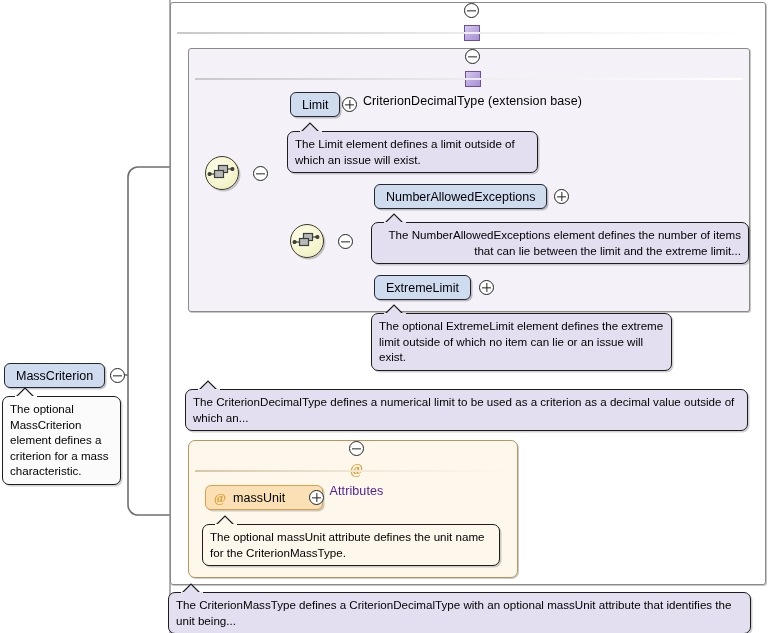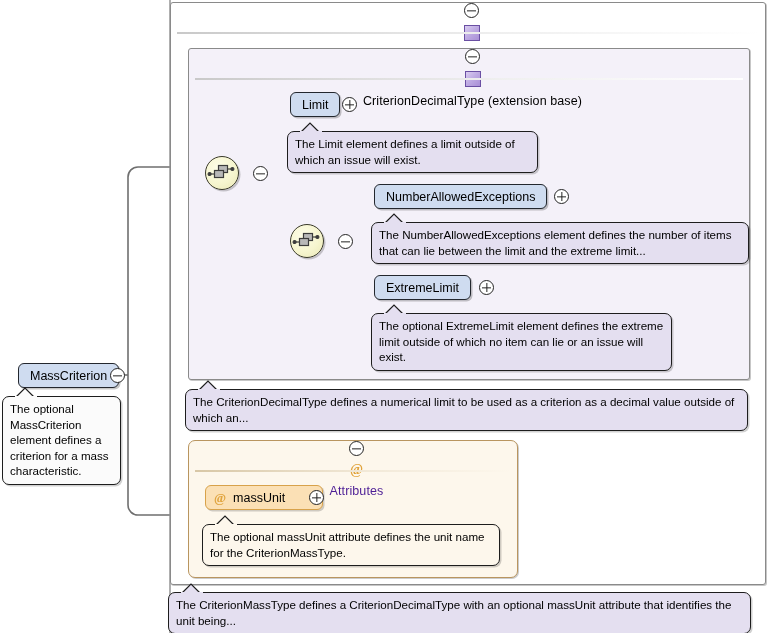--- a/index.html
+++ b/index.html
@@ -153,39 +153,39 @@
 
   <div class="abs ctype-outer" style="left:170px;top:2px;width:596px;height:583px;">
     <div class="panel-head">
       <span class="circ"></span>
       <span class="type-sq"></span>
       <span class="head-label lbl">CriterionMassType</span>
     </div>
     <div class="panel-rule" style="top:29px;"></div>
   </div>
 
-  <div class="abs ctype-inner" style="left:188px;top:48px;width:562px;height:332px;padding-left:9px;">
+  <div class="abs ctype-inner" style="left:188px;top:48px;width:562px;height:264px;padding-left:9px;">
     <div class="panel-head">
       <span class="circ"></span>
       <span class="type-sq"></span>
       <span class="head-label lbl">CriterionDecimalType (extension base)</span>
     </div>
     <div class="panel-rule" style="top:29px;"></div>
   </div>
 
   <div class="abs attr-panel" style="left:188px;top:440px;width:330px;height:138px;">
     <div class="panel-head">
       <span class="circ"></span>
       <span class="at-glyph">@</span>
       <span class="head-label warm lbl">Attributes</span>
     </div>
     <div class="panel-rule warm" style="top:29px;"></div>
   </div>
 
-  <div class="node" style="left:4px;top:363px;margin-left:14px;">
+  <div class="node" style="left:4px;top:363px;">
     <span class="lbl">MassCriterion</span>
   </div>
   <span class="circ node-exp" style="left:110px;top:368px;"></span>
 
   <div class="note plain" style="left:2px;top:396px;width:119px;">
     <span class="tail">
       <svg width="22" height="11" viewBox="0 0 22 11">
         <path d="M1,10 L10,1 L19,10" fill="#fbfbfb" stroke="#1d1d1d" stroke-width="1.2"></path>
         <path d="M0,10 H22" stroke="#fbfbfb" stroke-width="2"></path>
       </svg>
@@ -238,21 +238,21 @@
       </svg>
     </span>
     <span class="lbl">The Limit element defines a limit outside of which an issue will exist.</span>
   </div>
 
   <div class="node" style="left:374px;top:184px;">
     <span class="lbl">NumberAllowedExceptions</span>
   </div>
   <span class="circ plus node-exp" style="left:554px;top:189px;"></span>
 
-  <div class="note" style="left:371px;top:222px;width:378px;">
+  <div class="note" style="left:371px;top:222px;width:378px;text-align:right;">
     <span class="tail">
       <svg width="22" height="11" viewBox="0 0 22 11">
         <path d="M1,10 L10,1 L19,10" fill="#e4dff0" stroke="#1d1d1d" stroke-width="1.2"></path>
         <path d="M0,10 H22" stroke="#e4dff0" stroke-width="2"></path>
       </svg>
     </span>
     <span class="lbl">The NumberAllowedExceptions element defines the number of items that can lie between the limit and the extreme limit...</span>
   </div>
 
   <div class="node" style="left:374px;top:275px;">

